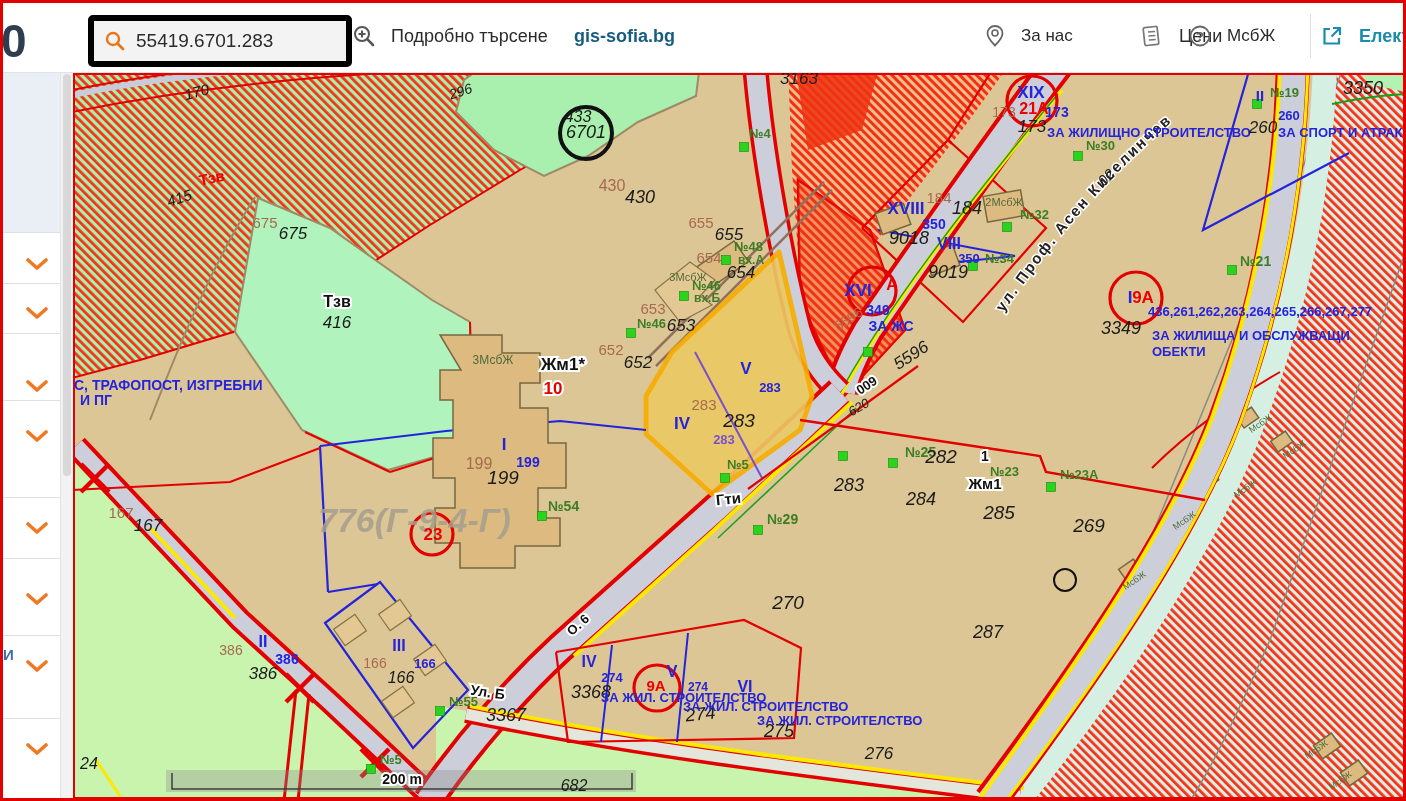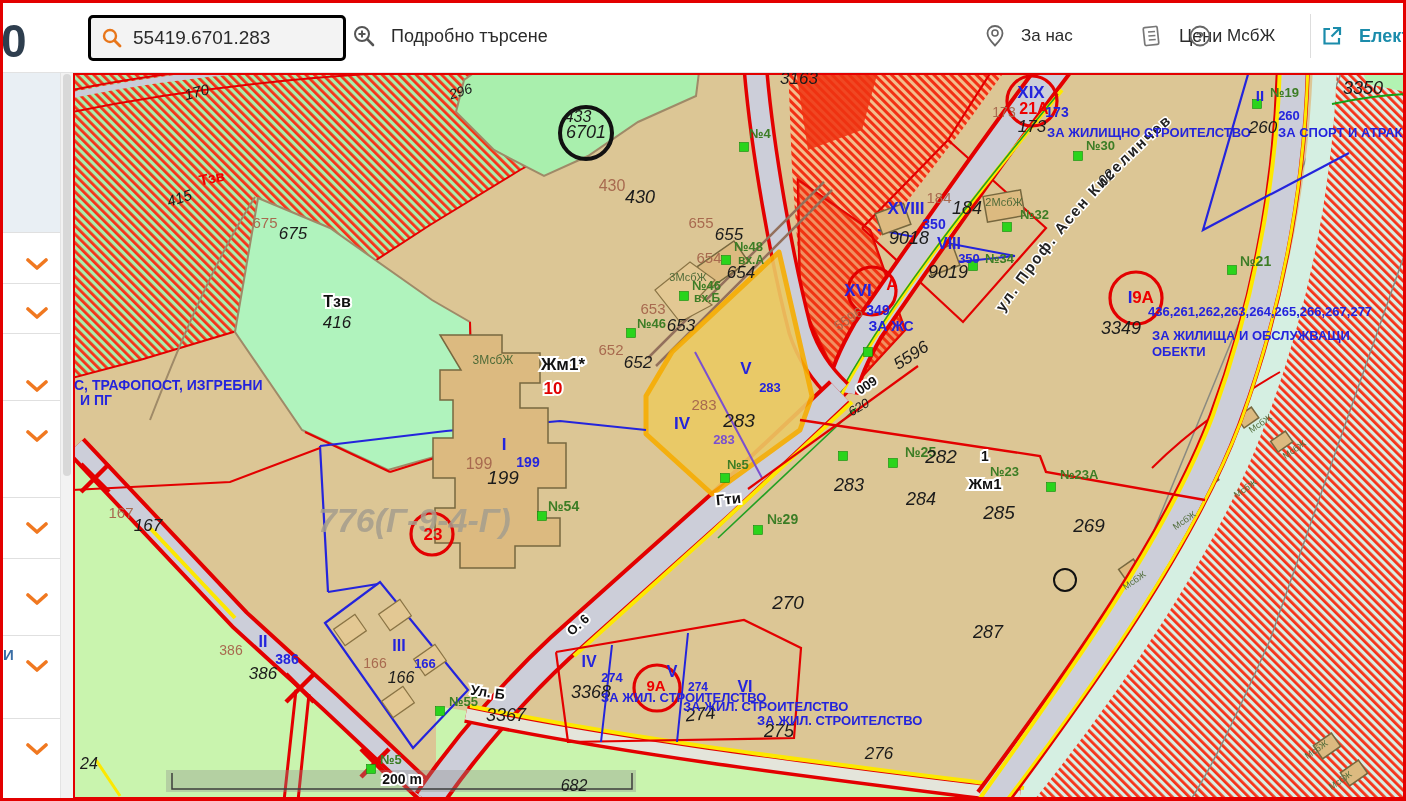--- a/index.html
+++ b/index.html
@@ -1,21 +1,21 @@
 <!DOCTYPE html>
 <html><head>
 <meta charset="utf-8">
 <style>
   html,body{margin:0;padding:0;width:1406px;height:801px;overflow:hidden;
     font-family:"Liberation Sans",sans-serif;background:#fff;position:relative}
   .red-frame{position:absolute;inset:0;border:3px solid #e30000;z-index:90;pointer-events:none}
   
   #header{position:absolute;left:0;top:0;width:1406px;height:72px;background:#fff;border-bottom:1px solid #e2e2e2;z-index:5}
   #logo-fragment{position:absolute;left:1px;top:14px;font-size:46px;font-weight:800;color:#2e3e4e}
-  #search-box{position:absolute;left:88px;top:15px;width:252px;height:40px;background:#f3f3f3;border:3px solid #000000;border-radius:5px;display:flex;align-items:center}
+  #search-box{position:absolute;left:88px;top:15px;width:252px;height:40px;background:#f3f3f3;border:6px solid #000000;border-radius:5px;display:flex;align-items:center}
   #search-box svg{margin:0 8px 0 10px}
   #search-input{border:none;background:transparent;outline:none;font-size:19px;color:#2b2b2b;width:190px;font-family:"Liberation Sans",sans-serif}
   .hitem{position:absolute;top:0;height:72px;display:flex;align-items:center;gap:15px;font-size:18px;color:#2b2b2b;cursor:pointer}
   #detailed-search{left:352px}
   #site-link{left:574px;font-weight:700;color:#175d80}
   #nav-about{left:984px;font-size:17px}
   #nav-prices{left:1140px;font-size:18px}
   #nav-help{left:1188px;font-size:17px}
   #nav-divider{position:absolute;left:1310px;top:14px;height:44px;width:1px;background:#ddd}
   #nav-eservices{left:1320px;font-size:18px;color:#1b8cab;font-weight:700}
@@ -59,20 +59,21 @@
   </div>
   <div id="detailed-search" class="hitem">
     <svg width="24" height="24" viewBox="0 0 24 24">
       <circle cx="10" cy="10" r="7" fill="none" stroke="#555" stroke-width="2"></circle>
       <line x1="10" y1="6.5" x2="10" y2="13.5" stroke="#555" stroke-width="2"></line>
       <line x1="6.5" y1="10" x2="13.5" y2="10" stroke="#555" stroke-width="2"></line>
       <line x1="15.2" y1="15.2" x2="21" y2="21" stroke="#555" stroke-width="2.6" stroke-linecap="round"></line>
     </svg>
     <span>Подробно търсене</span>
   </div>
+  <div id="site-link" class="hitem">gis-sofia.bg</div>
 
   <div id="nav-about" class="hitem">
     <svg width="22" height="24" viewBox="0 0 22 24">
       <path d="M11 2 C6.6 2 3.5 5.2 3.5 9.2 C3.5 14 11 21.5 11 21.5 C11 21.5 18.5 14 18.5 9.2 C18.5 5.2 15.4 2 11 2 Z" fill="none" stroke="#666" stroke-width="1.8"></path>
       <circle cx="11" cy="9" r="3" fill="none" stroke="#666" stroke-width="1.6"></circle>
     </svg>
     <span>За нас</span>
   </div>
   <div id="nav-prices" class="hitem">
     <svg width="24" height="24" viewBox="0 0 24 24">

